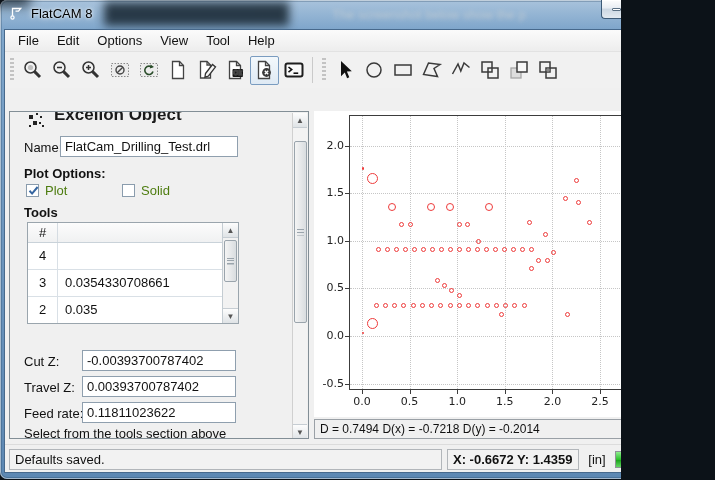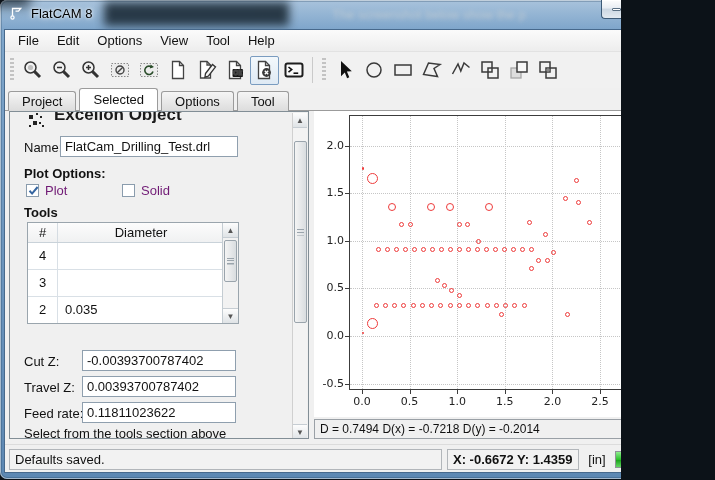--- a/index.html
+++ b/index.html
@@ -53,21 +53,21 @@
   .content{position:absolute;left:0;top:81px;width:100%;height:333px;background:#f0f0f0;}
 
   
   .panel{position:absolute;left:4px;top:0;width:300px;height:328px;background:#f0f0f0;border:1px solid #828e96;overflow:hidden;}
   .panel-title-row{position:absolute;left:0;top:0;width:280px;height:18px;overflow:hidden;}
   .panel-title{position:absolute;left:44px;top:-7px;font-size:17px;font-weight:bold;color:#1a1a1a;white-space:nowrap;}
   .panel-obj-icon{position:absolute;left:18px;top:1px;}
   .lbl{position:absolute;font-size:13px;color:#111;white-space:nowrap;}
   .lbl.b{font-weight:bold;}
   .txt{position:absolute;height:21px;border:1px solid #8f9fae;background:#fff;font-size:13px;padding:0 4px;color:#111;}
-  .checkbox{position:absolute;display:flex;align-items:center;gap:6px;font-size:13px;color:#701a75;}
+  .checkbox{position:absolute;display:flex;align-items:center;gap:6px;font-size:13px;color:#4d7c0f;}
   .cb-box{width:13px;height:13px;background:#fff;border:1px solid #8a9cad;position:relative;}
   .cb-box svg{position:absolute;left:0;top:-1px;}
 
   
   .tools-table{position:absolute;left:17px;top:110px;width:212px;height:102px;background:#fff;border:1px solid #9aa5ad;overflow:hidden;}
   .tt-header{display:flex;height:20px;background:linear-gradient(180deg,#fcfcfc,#f0f1f2);border-bottom:1px solid #c9d2d9;}
   .tt-h{font-size:13px;color:#111;text-align:center;line-height:19px;}
   .tt-h.c1{width:30px;border-right:1px solid #d5dce2;}
   .tt-h.c2{width:166px;}
   .tt-row{display:flex;height:27px;border-bottom:1px solid #d9e0e6;}
@@ -269,21 +269,20 @@
           </div>
         <div class="tool-btn">
             <svg width="22" height="22" viewBox="0 0 22 22" fill="none" stroke="#3a3a3a" stroke-width="1.5">
               <rect x="3" y="3" width="10" height="10"></rect>
               <rect x="9" y="9" width="10" height="10"></rect>
               <rect x="9.7" y="9.7" width="2.8" height="2.8" fill="#8a8a8a" stroke="none"></rect>
             </svg>
           </div>
       </div>
 
-      <div class="tabbar" id="tabbar"><div class="rule"></div><div class="tab">Project</div><div class="tab active">Selected</div><div class="tab">Options</div><div class="tab">Tool</div></div>
 
       <div class="content">
 
         <div class="panel">
           <div class="panel-title-row">
             <span class="panel-title">Excellon Object</span>
           </div>
           <svg class="panel-obj-icon" width="17" height="16" viewBox="0 0 17 16">
             <g fill="#222">
                 <rect x="1" y="2" width="4" height="4"></rect>
@@ -312,28 +311,28 @@
           <div class="checkbox" style="left:112px;top:71px;">
             <span class="cb-box"></span>
             <span>Solid</span>
           </div>
 
           <span class="lbl b" style="left:14px;top:93px;">Tools</span>
 
           <div class="tools-table">
             <div class="tt-header">
               <div class="tt-h c1">#</div>
-              <div class="tt-h c2">Diameter</div>
             </div>
             <div id="tt-rows">
                 <div class="tt-row">
                   <div class="tt-td c1">4</div>
                 </div>
                 <div class="tt-row">
                   <div class="tt-td c1">3</div>
+                  <div class="tt-td c2">0.0354330708661</div>
                 </div>
                 <div class="tt-row">
                   <div class="tt-td c1">2</div>
                   <div class="tt-td c2">0.035</div>
                 </div>
               </div>
             <div class="tt-scroll">
               <div class="sc-arrow">▲</div>
               <div class="sc-thumb" style="top:17px;height:42px;">
                   <div class="sc-grip"></div>

